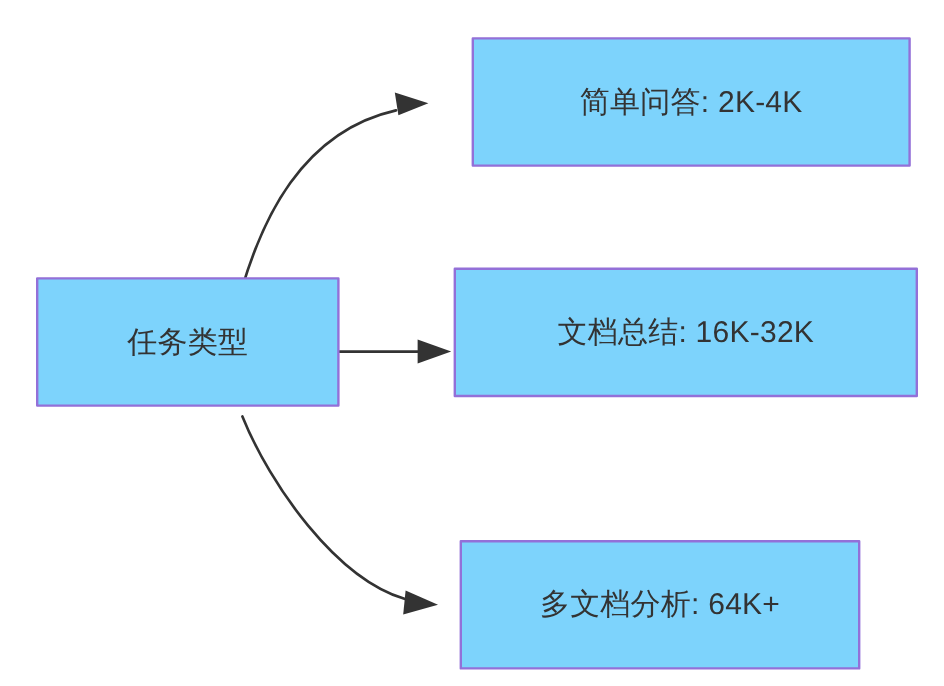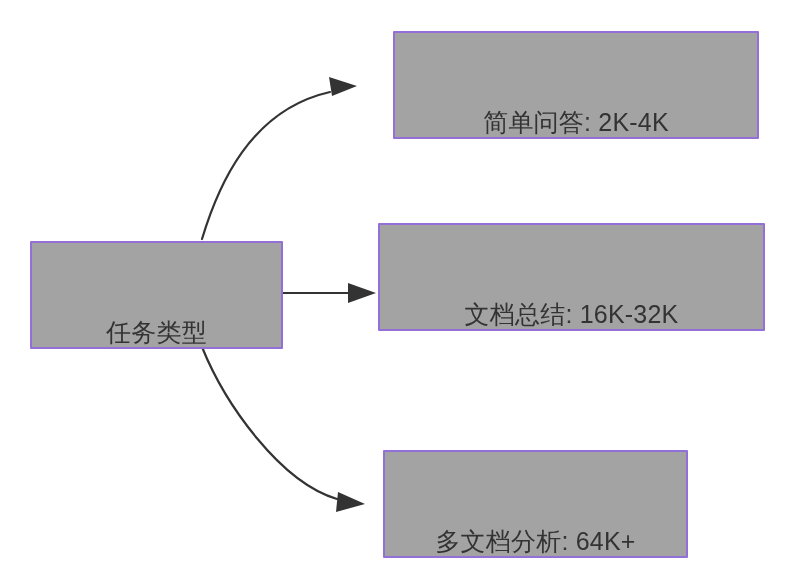--- a/index.html
+++ b/index.html
@@ -22,56 +22,56 @@
     left: 0;
     top: 0;
     width: 787px;
     height: 572px;
     pointer-events: none;
   }
   .flow-node {
     position: absolute;
     box-sizing: border-box;
     display: flex;
-    align-items: flex-end;
+    align-items: center;
     justify-content: center;
-    background: #a3a3a3;
+    background: #7dd3fc;
     border: 2px solid #9370d8;
     border-radius: 1px;
   }
   .flow-node-label {
     font-size: 25px;
     line-height: 1.2;
     color: #333333;
     white-space: nowrap;
     letter-spacing: 0.2px;
   }
   
   #node-source {
     left: 30px;
-    top: 241px;
+    top: 231px;
     width: 253px;
     height: 108px;
   }
   #node-simple-qa {
     left: 393px;
     top: 31px;
     width: 366px;
     height: 108px;
   }
   #node-doc-summary {
     left: 378px;
     top: 223px;
     width: 387px;
     height: 108px;
   }
   #node-multi-doc {
     left: 383px;
     top: 450px;
-    width: 305px;
+    width: 334px;
     height: 108px;
   }
   .edge-path {
     fill: none;
     stroke: #333333;
     stroke-width: 2.2px;
     stroke-linecap: round;
   }
   .edge-head {
     fill: #333333;

